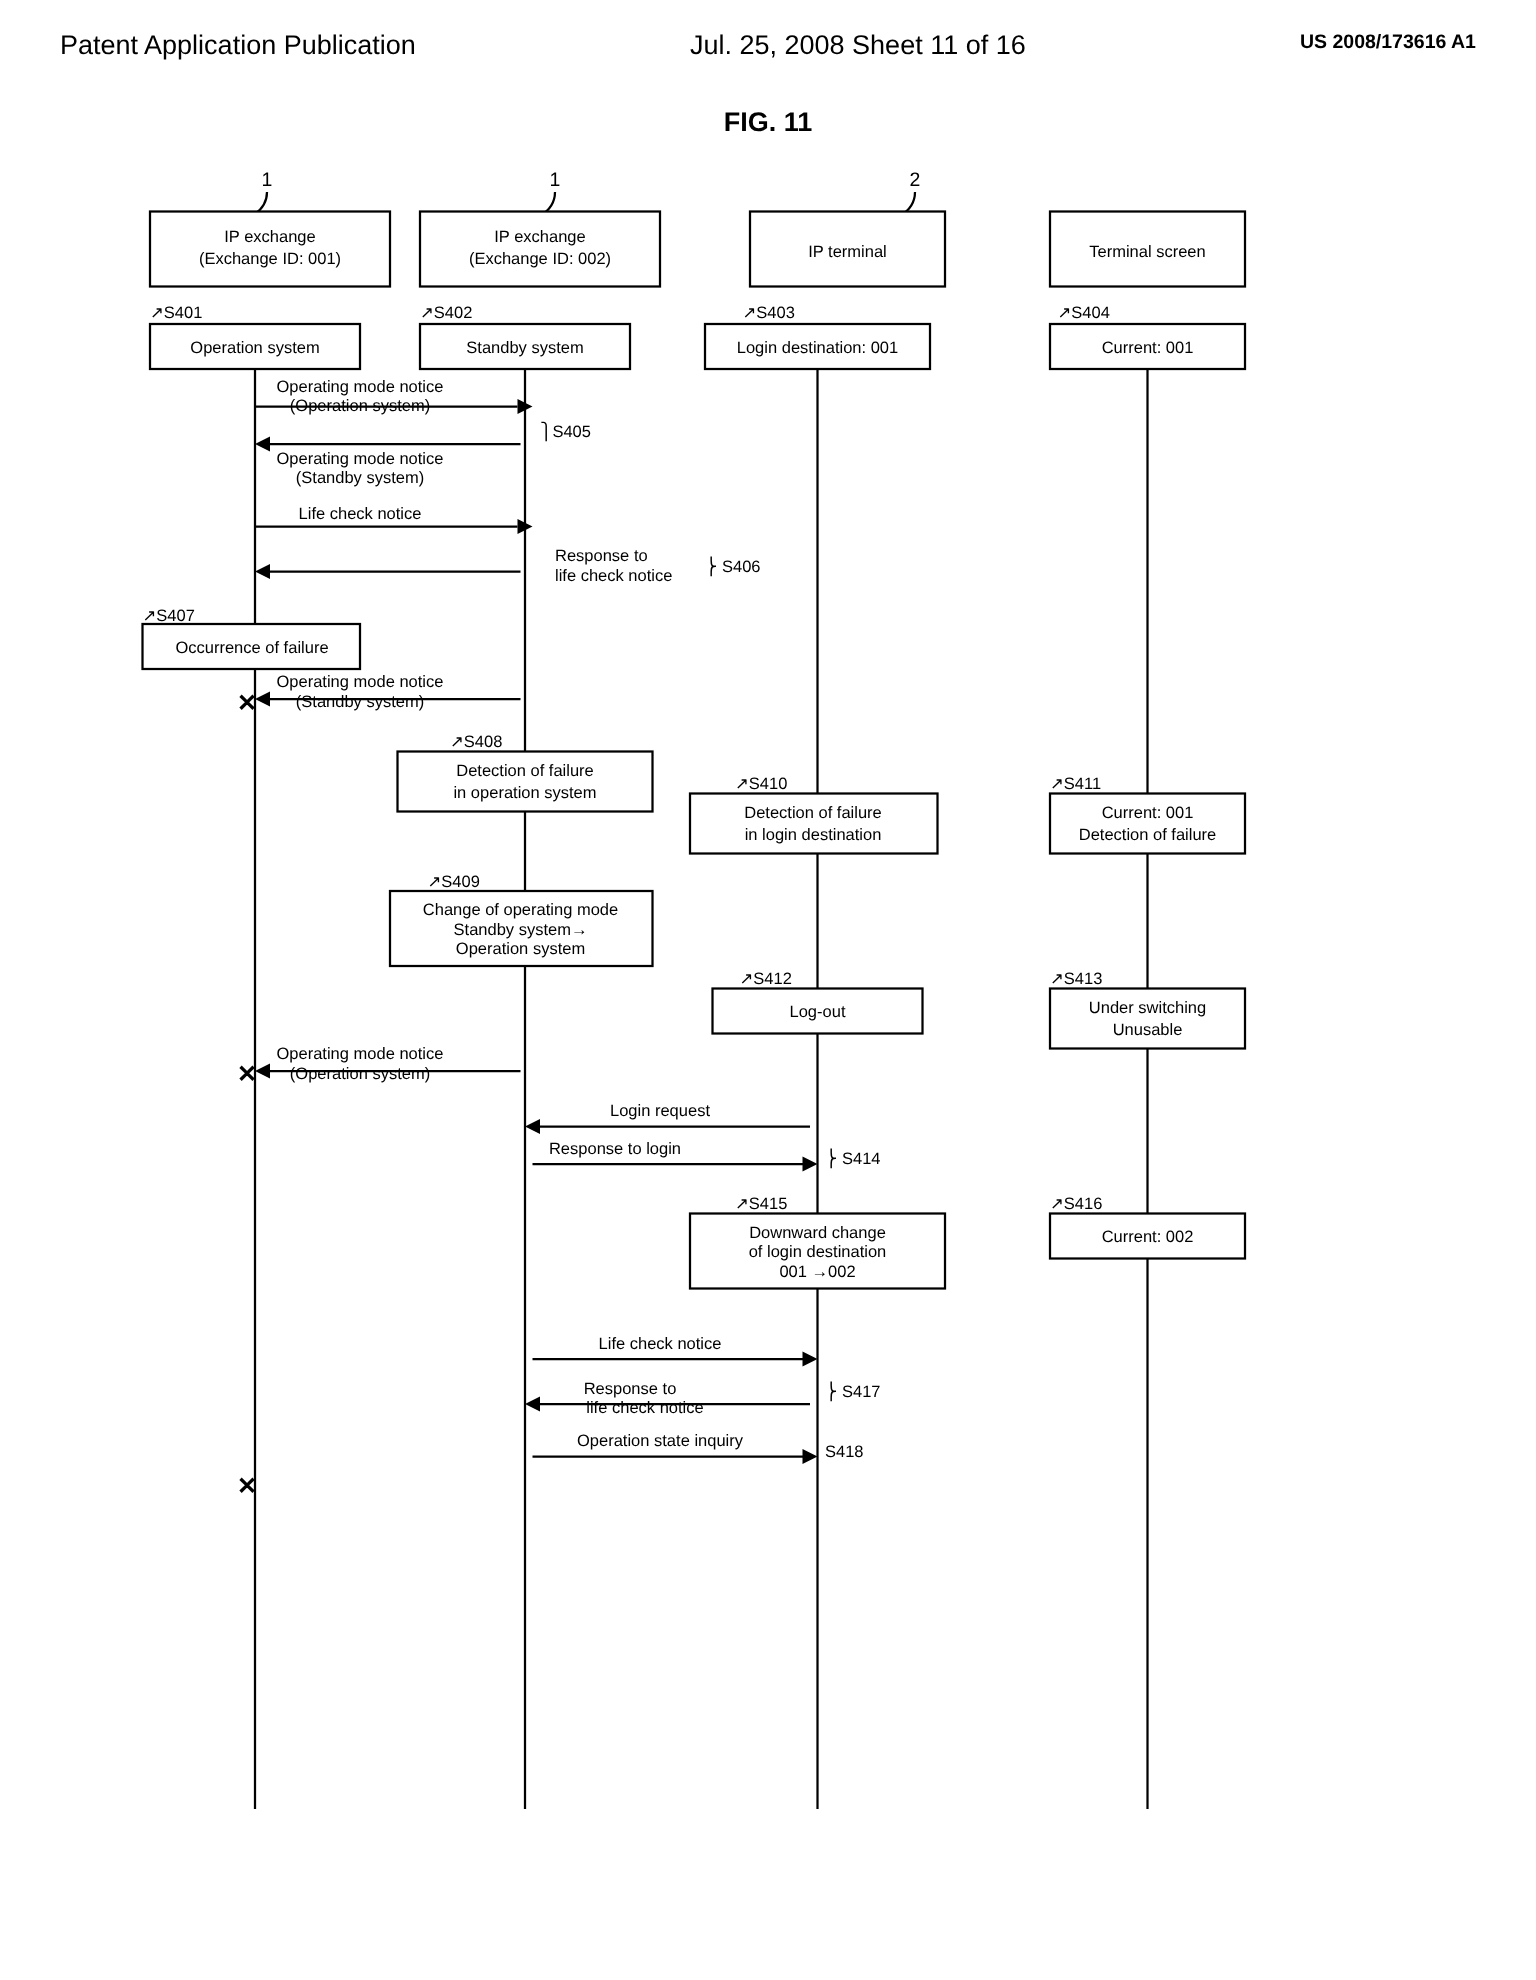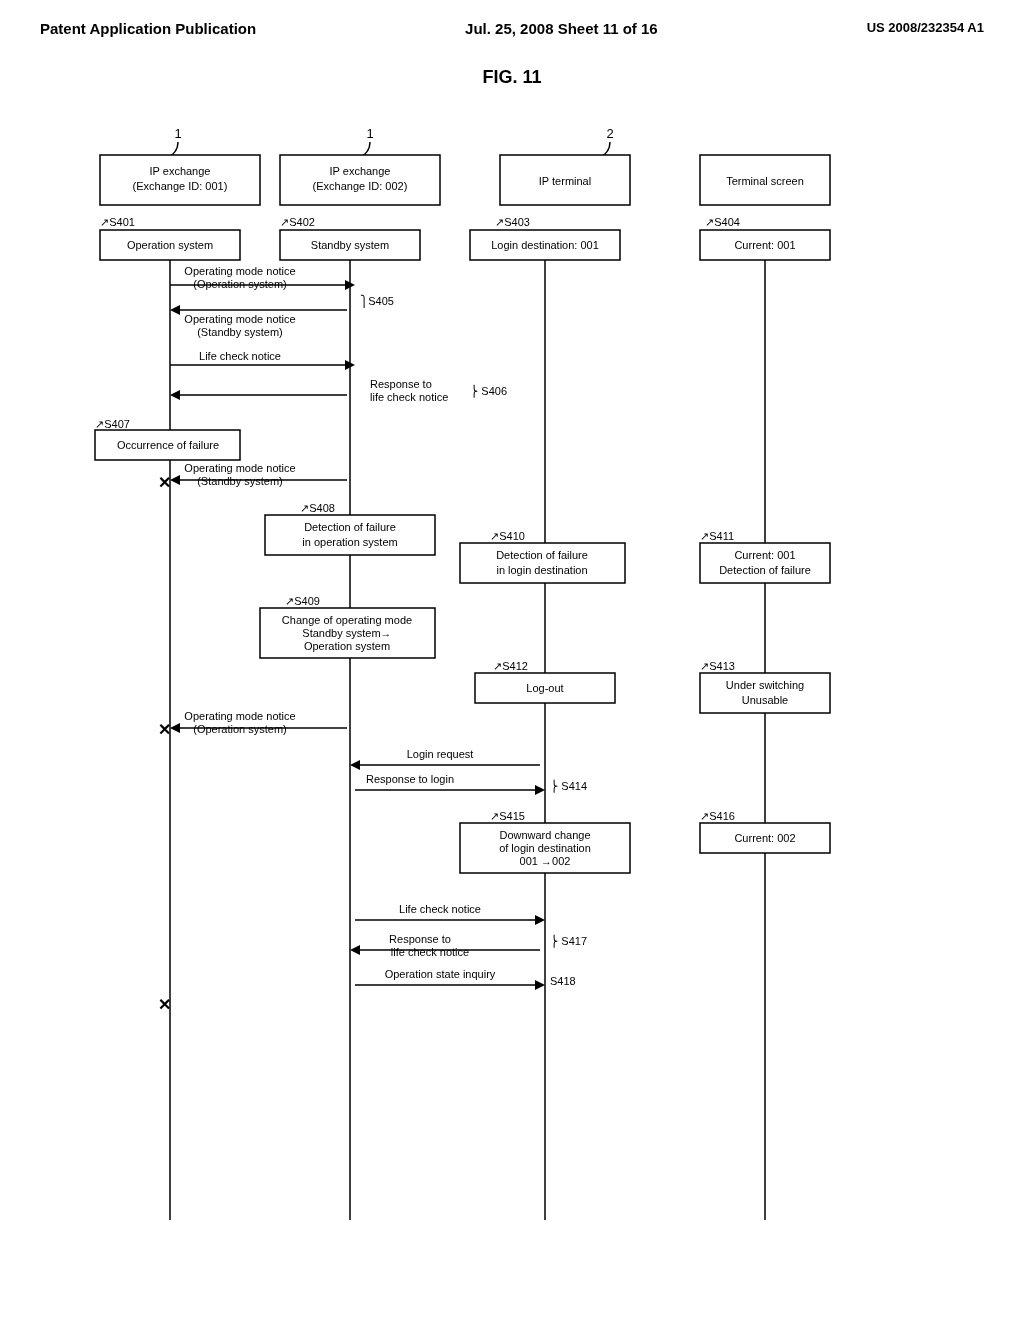--- a/index.html
+++ b/index.html
@@ -22,46 +22,46 @@
     }
 
     .header {
       display: flex;
       justify-content: space-between;
       align-items: flex-start;
       margin-bottom: 30px;
     }
 
     .header-left {
-      font-size: 15px;
-      font-weight: bold;
+      font-size: 18px;
+      font-weight: normal;
     }
 
     .header-right {
       font-size: 13px;
       font-weight: bold;
       text-align: right;
     }
 
     .fig-title {
       text-align: center;
       font-size: 18px;
       font-weight: bold;
-      margin-bottom: 22px;
+      margin-bottom: 4px;
     }
   </style>
 </head>
 <body>
 
 <div class="page">
 
   <div class="header">
     <div class="header-left">Patent Application Publication</div>
     <div class="header-left">Jul. 25, 2008   Sheet 11 of 16</div>
-    <div class="header-right">US 2008/232354 A1</div>
+    <div class="header-right">US 2008/173616 A1</div>
   </div>
 
   <div class="fig-title">FIG. 11</div>
 
   <svg width="950" height="1130" style="display:block; margin:0 auto;">
 
     <text x="138" y="28" font-size="13" font-family="Arial" text-anchor="middle">1</text>
     <path d="M138,32 Q138,42 128,48" stroke="#000" stroke-width="1.5" fill="none"></path>
 
     <text x="330" y="28" font-size="13" font-family="Arial" text-anchor="middle">1</text>

